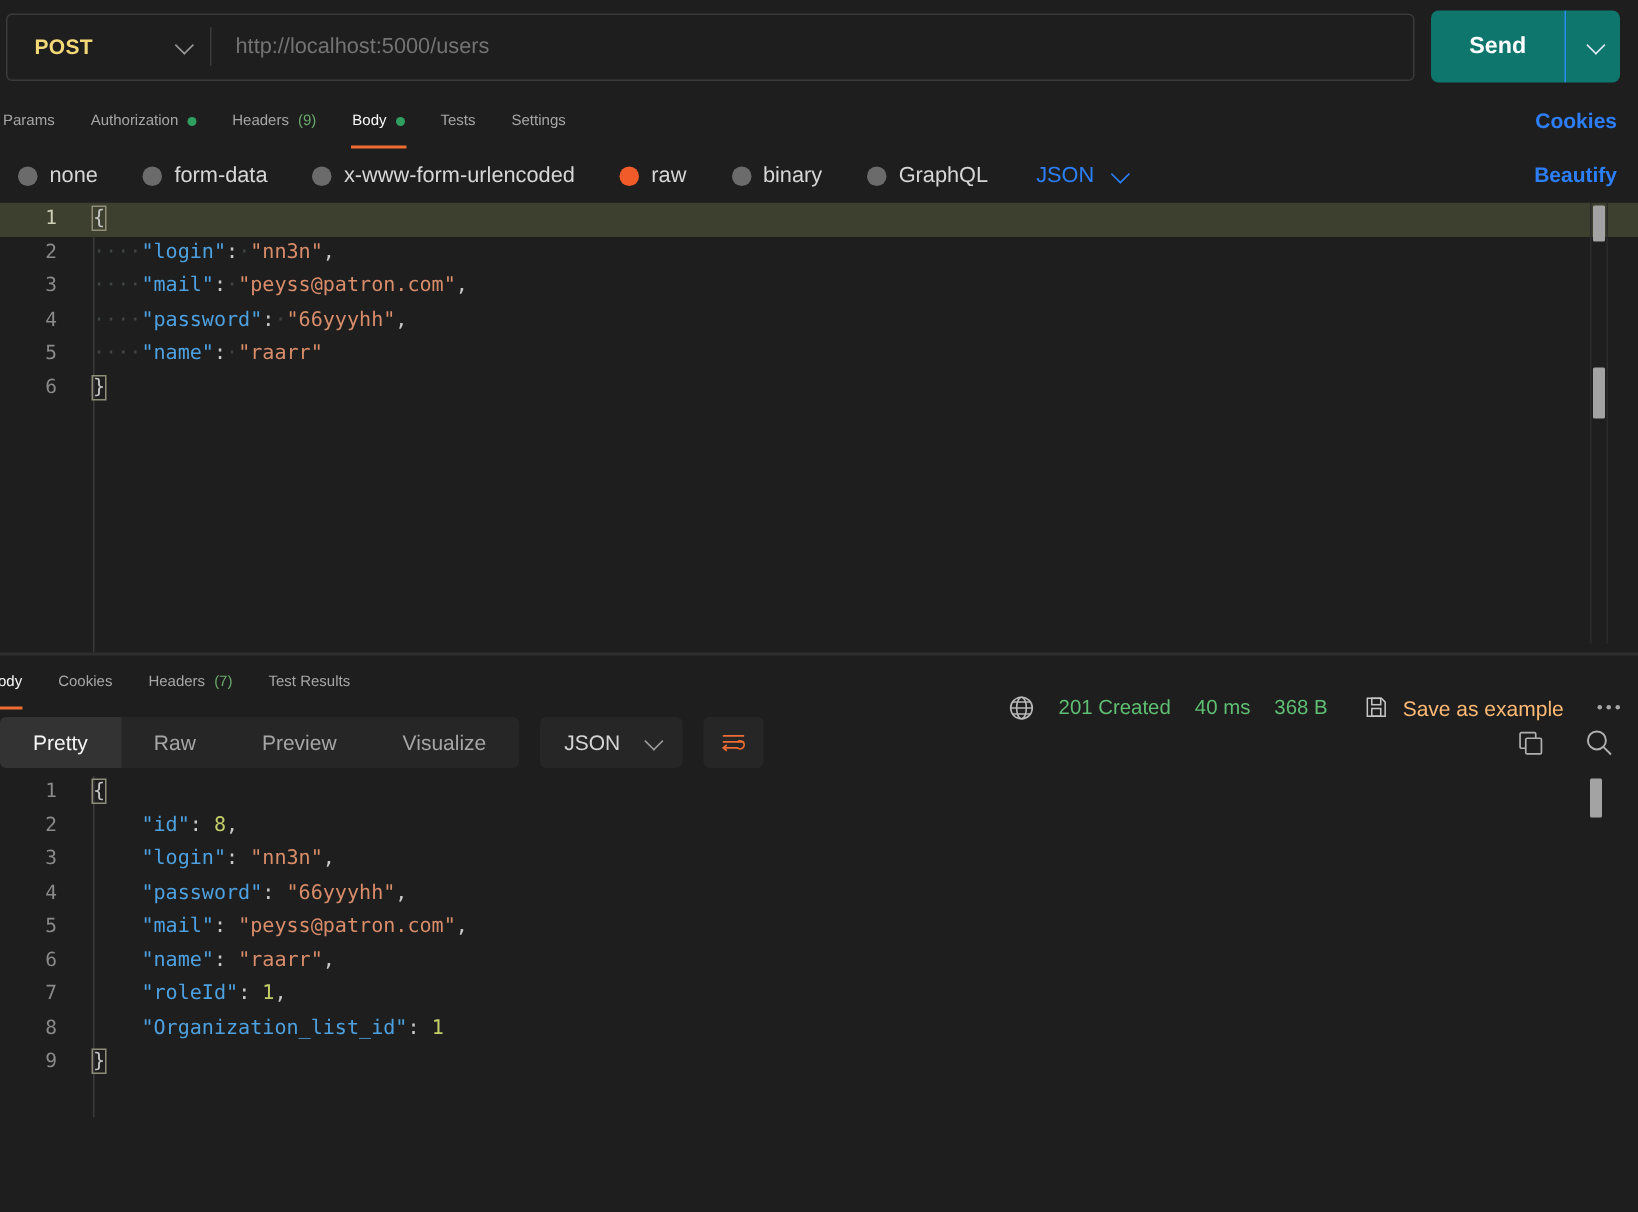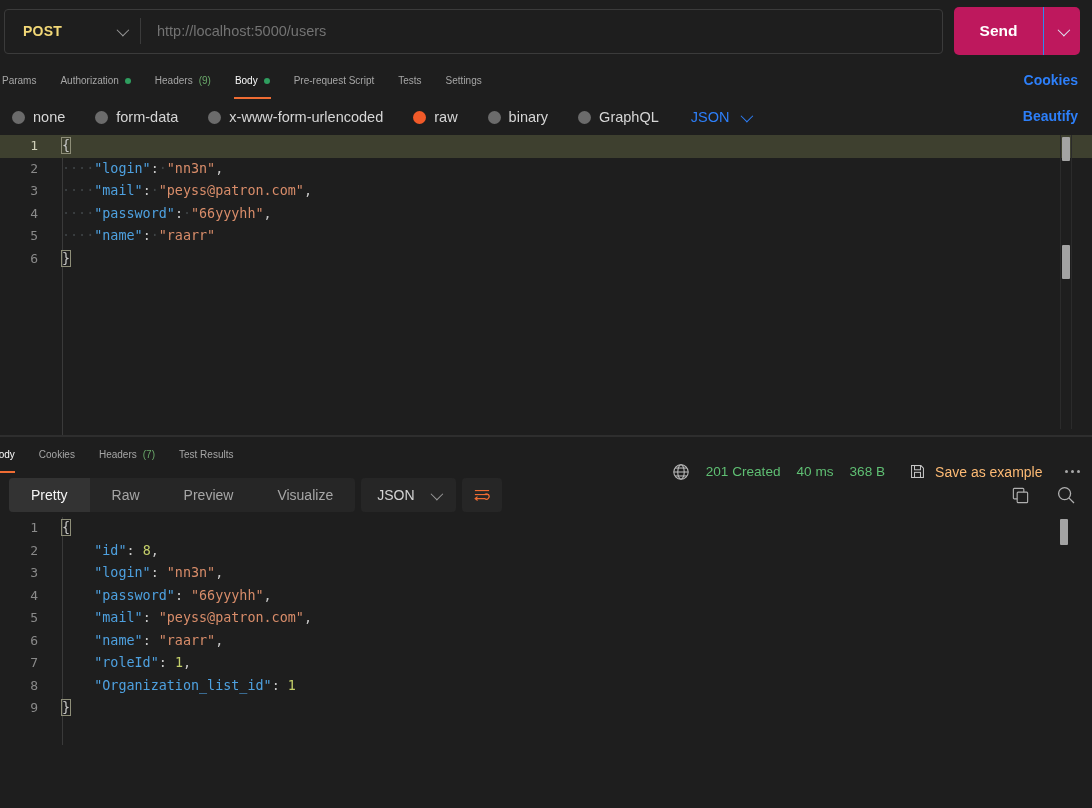--- a/index.html
+++ b/index.html
@@ -47,21 +47,21 @@
   .url-input {
     flex: 1; height: 100%;
     background: transparent; border: 0; outline: none;
     color: #737373; font-size: 14.5px;
     font-family: "Liberation Sans", sans-serif;
     padding: 0 16px;
   }
   .send-wrap {
     display: flex; align-items: stretch;
     height: 48px; margin-left: 11px;
-    background: #be185d; border-radius: 5px;
+    background: #0f766e; border-radius: 5px;
     overflow: hidden; cursor: pointer;
   }
   .send-btn {
     display: flex; align-items: center; justify-content: center;
     width: 89px; color: #fff; font-size: 15.5px; font-weight: bold;
   }
   .send-caret {
     display: flex; align-items: center; justify-content: center;
     width: 37px; border-left: 1px solid #2b8cf0;
   }
@@ -187,21 +187,21 @@
     display: flex; align-items: center; gap: 9px;
     margin-left: 24px; color: #fdba74; font-size: 14px; cursor: pointer;
   }
   .dots3 { display: flex; gap: 2.5px; margin-left: 22px; cursor: pointer; }
   .dots3 i { width: 3.5px; height: 3.5px; border-radius: 50%; background: #a8a8a8; display:block; }
 
   
   .resp-toolbar {
     position: relative;
     display: flex; align-items: center;
-    height: 44px; padding: 0 12px 0 9px; 
+    height: 44px; padding: 0 12px 0 0; gap: 8px;
   }
   .seg {
     display: flex; align-items: center;
     height: 34px; background: #262626; border-radius: 4px;
     overflow: hidden;
   }
   .seg-item {
     display: flex; align-items: center; justify-content: center;
     height: 34px; padding: 0 22px;
     color: #a6a6a6; font-size: 14px; cursor: pointer; white-space: nowrap;
@@ -253,23 +253,20 @@
       <span>Authorization</span>
       <span class="dot"></span>
     </div>
     <div class="tab">
       <span>Headers</span>
       <span class="count">(9)</span>
     </div>
     <div class="tab active">
       <span>Body</span>
       <span class="dot"></span>
-    </div>
-    <div class="tab">
-      <span>Pre-request Script</span>
     </div>
     <div class="tab">
       <span>Tests</span>
     </div>
     <div class="tab">
       <span>Settings</span>
     </div>
     <div class="link-blue">Cookies</div>
   </div>
 

